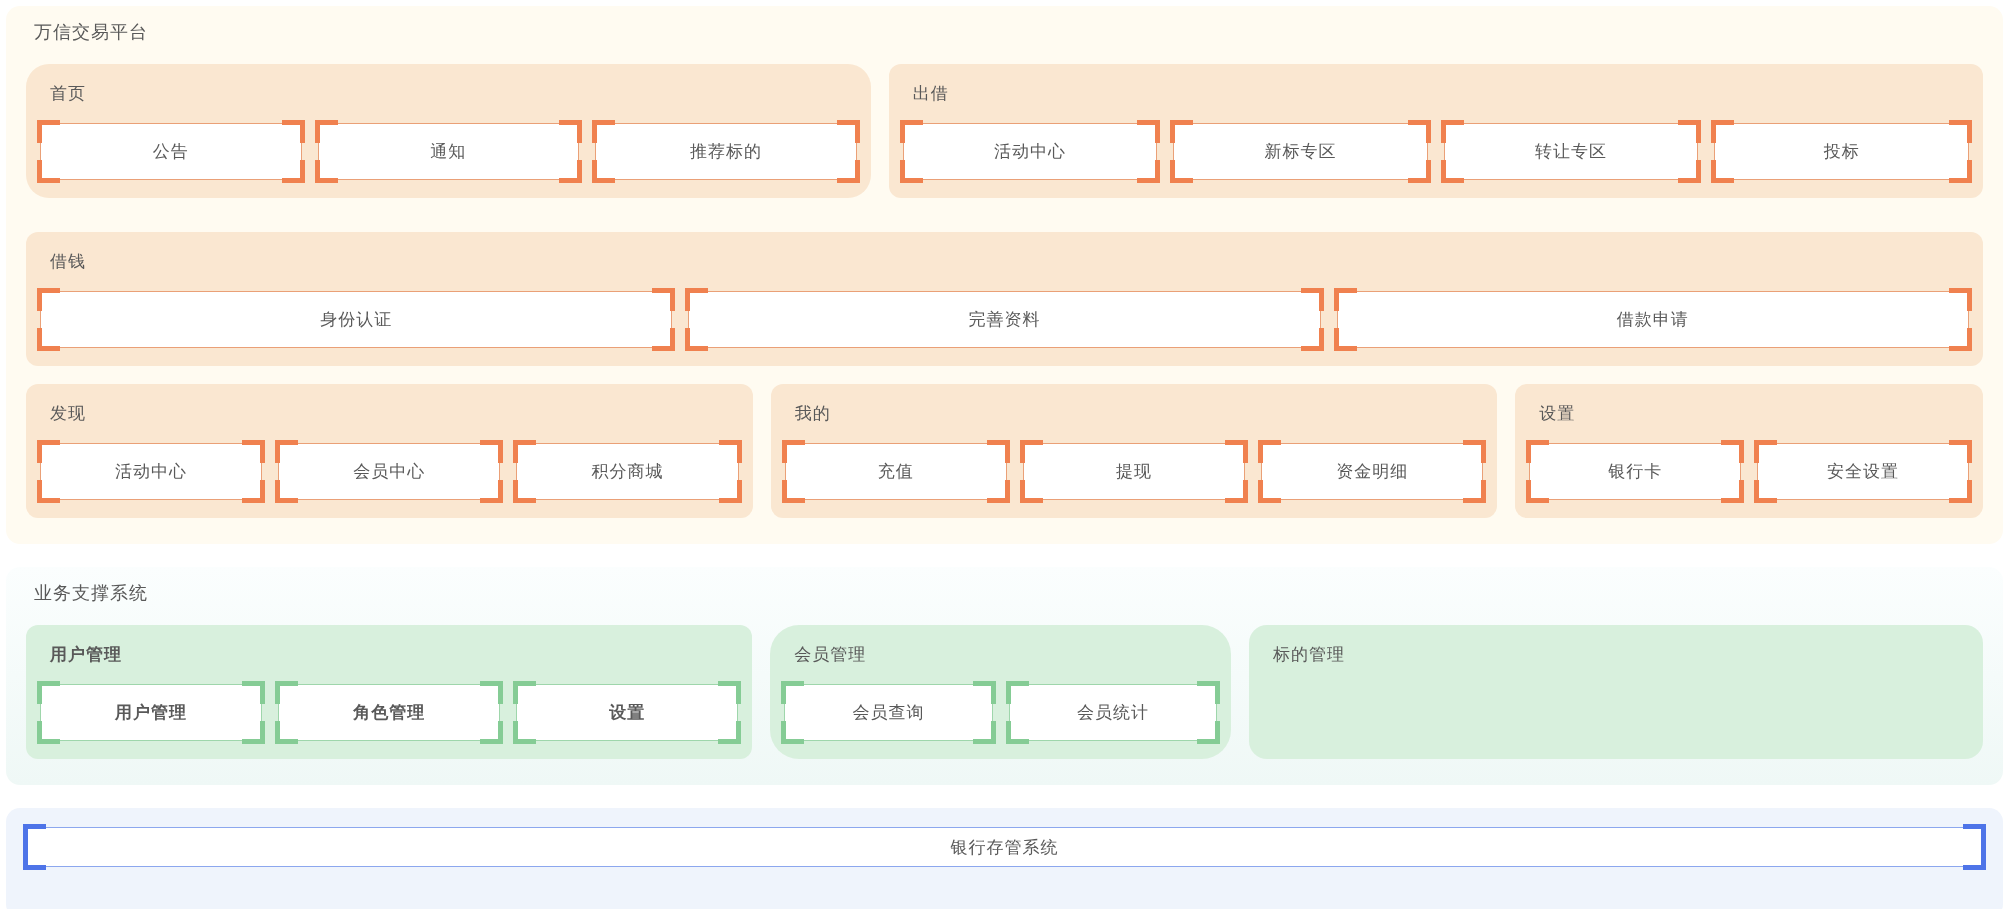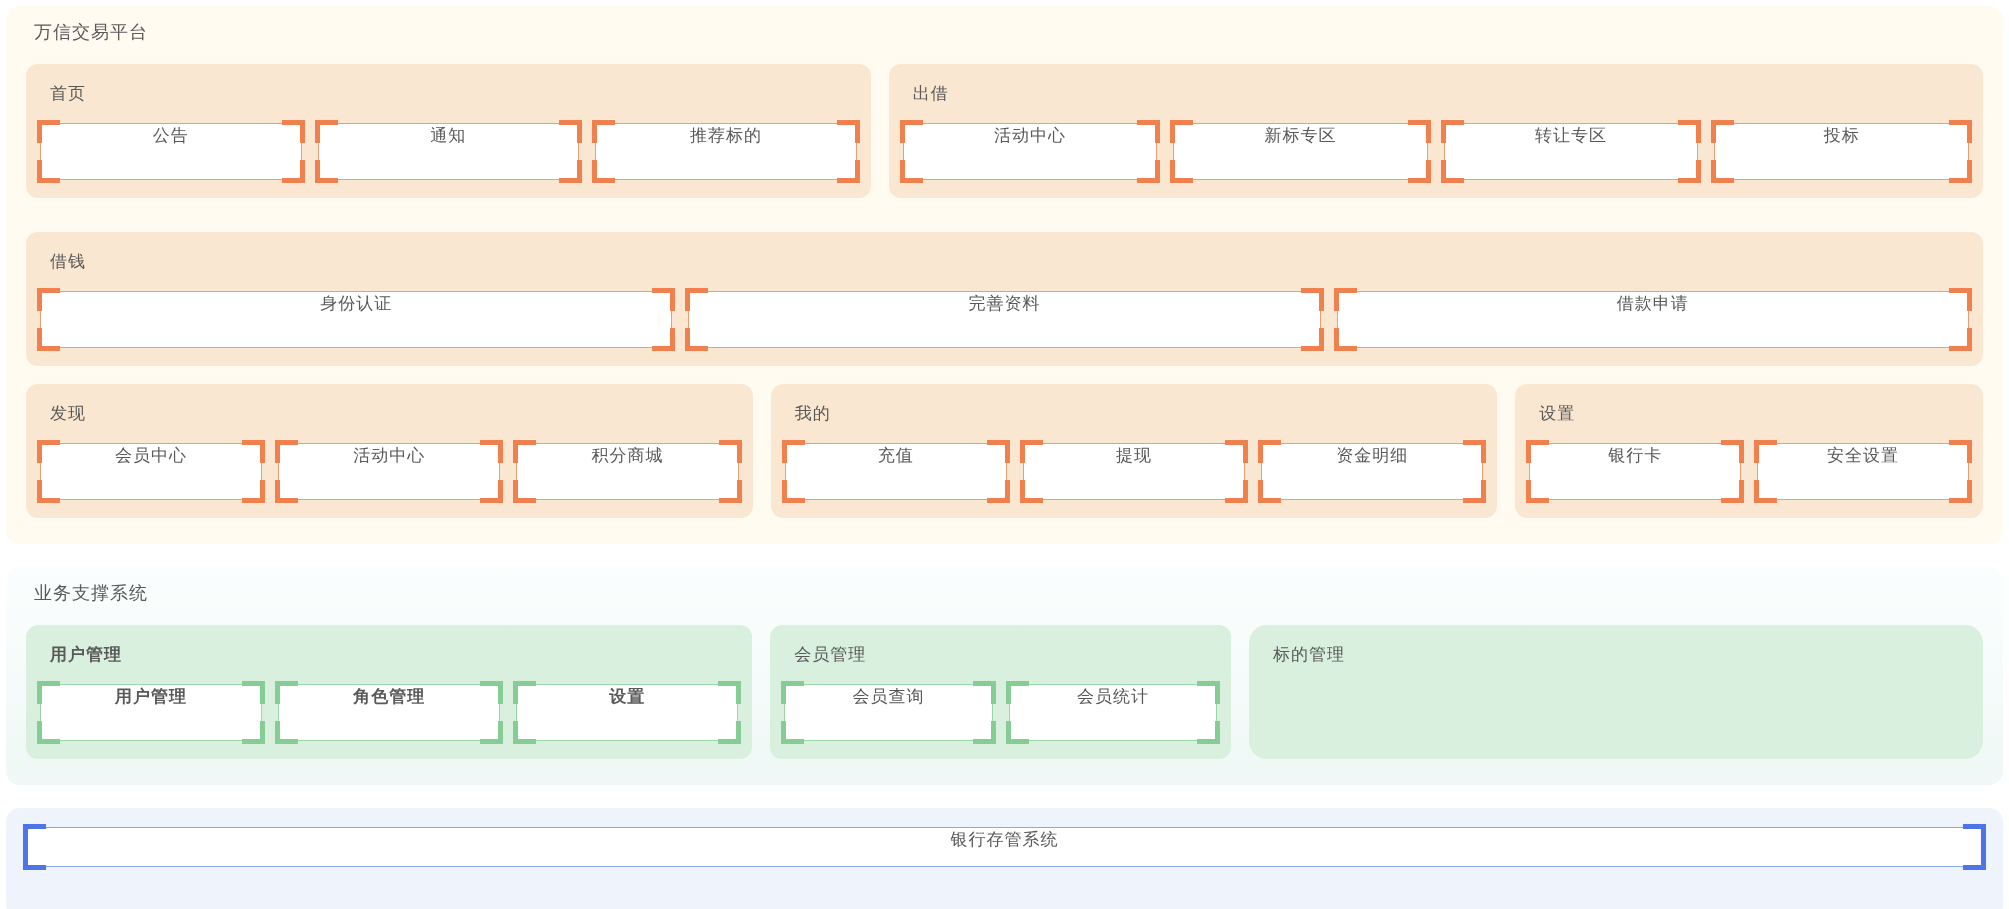--- a/index.html
+++ b/index.html
@@ -20,37 +20,37 @@
   .panel-title { font-size:17px; color:#595959; margin:2px 0 18px 10px; letter-spacing:1px; }
   .items { display:flex; gap:16px; }
 
   
   .theme-orange { --panel:#FAE7D1; --bd:#EAA077; --ck:#F0814F; }
   .theme-green  { --panel:#D8F0DD; --bd:#9ED6AB; --ck:#85CC95; }
   .theme-blue   { --bd:#8CA7EE; --ck:#4E74E8; }
 
   
   .node { position:relative; flex:1 1 0; height:57px; background:#ffffff;
-          border:1px solid var(--bd); display:flex; align-items:flex-start; justify-content:center; }
+          border:1px solid var(--bd); display:flex; align-items:center; justify-content:center; }
   .node .lbl { font-size:17px; color:#595959; letter-spacing:1px; }
   .node::before, .node::after, .node .cb::before, .node .cb::after {
     content:""; position:absolute; width:18px; height:18px; border:0 solid var(--ck); z-index:2; }
   .node::before      { top:-4px;    left:-4px;  border-top-width:5px; border-left-width:5px; }
   .node::after       { top:-4px;    right:-4px; border-top-width:5px; border-right-width:5px; }
   .node .cb::before  { bottom:-4px; left:-4px;  border-bottom-width:5px; border-left-width:5px; }
   .node .cb::after   { bottom:-4px; right:-4px; border-bottom-width:5px; border-right-width:5px; }
 
   
-  .w-home     { flex:844 0 0; }
+  .w-home     { flex:844 0 0;border-radius:23px; }
   .w-lend     { flex:1102 0 0; }
   .w-discover { flex:734 0 0; }
   .w-mine     { flex:734 0 0; }
   .w-settings { flex:462 0 0; }
   .w-user     { flex:734 0 0;font-weight:bold; }
-  .w-member   { flex:455 0 0; }
+  .w-member   { flex:455 0 0;border-radius:29px; }
   .w-bid      { flex:742 0 0;border-radius:18px; }
 
   #bank-node { height:40px; }
 </style>
 </head>
 <body>
 
 <div class="section theme-orange" id="sec-trade">
   <div class="section-title">万信交易平台</div>
 
@@ -114,25 +114,25 @@
       </div>
     </div>
   </div>
 
   <div class="row">
     <div class="panel w-discover">
       <div class="panel-title">发现</div>
       <div class="items">
         <div class="node">
             <b class="cb"></b>
+            <span class="lbl">活动中心</span>
+          </div>
+        <div class="node">
+            <b class="cb"></b>
             <span class="lbl">会员中心</span>
-          </div>
-        <div class="node">
-            <b class="cb"></b>
-            <span class="lbl">活动中心</span>
           </div>
         <div class="node">
             <b class="cb"></b>
             <span class="lbl">积分商城</span>
           </div>
       </div>
     </div>
     <div class="panel w-mine">
       <div class="panel-title">我的</div>
       <div class="items">

